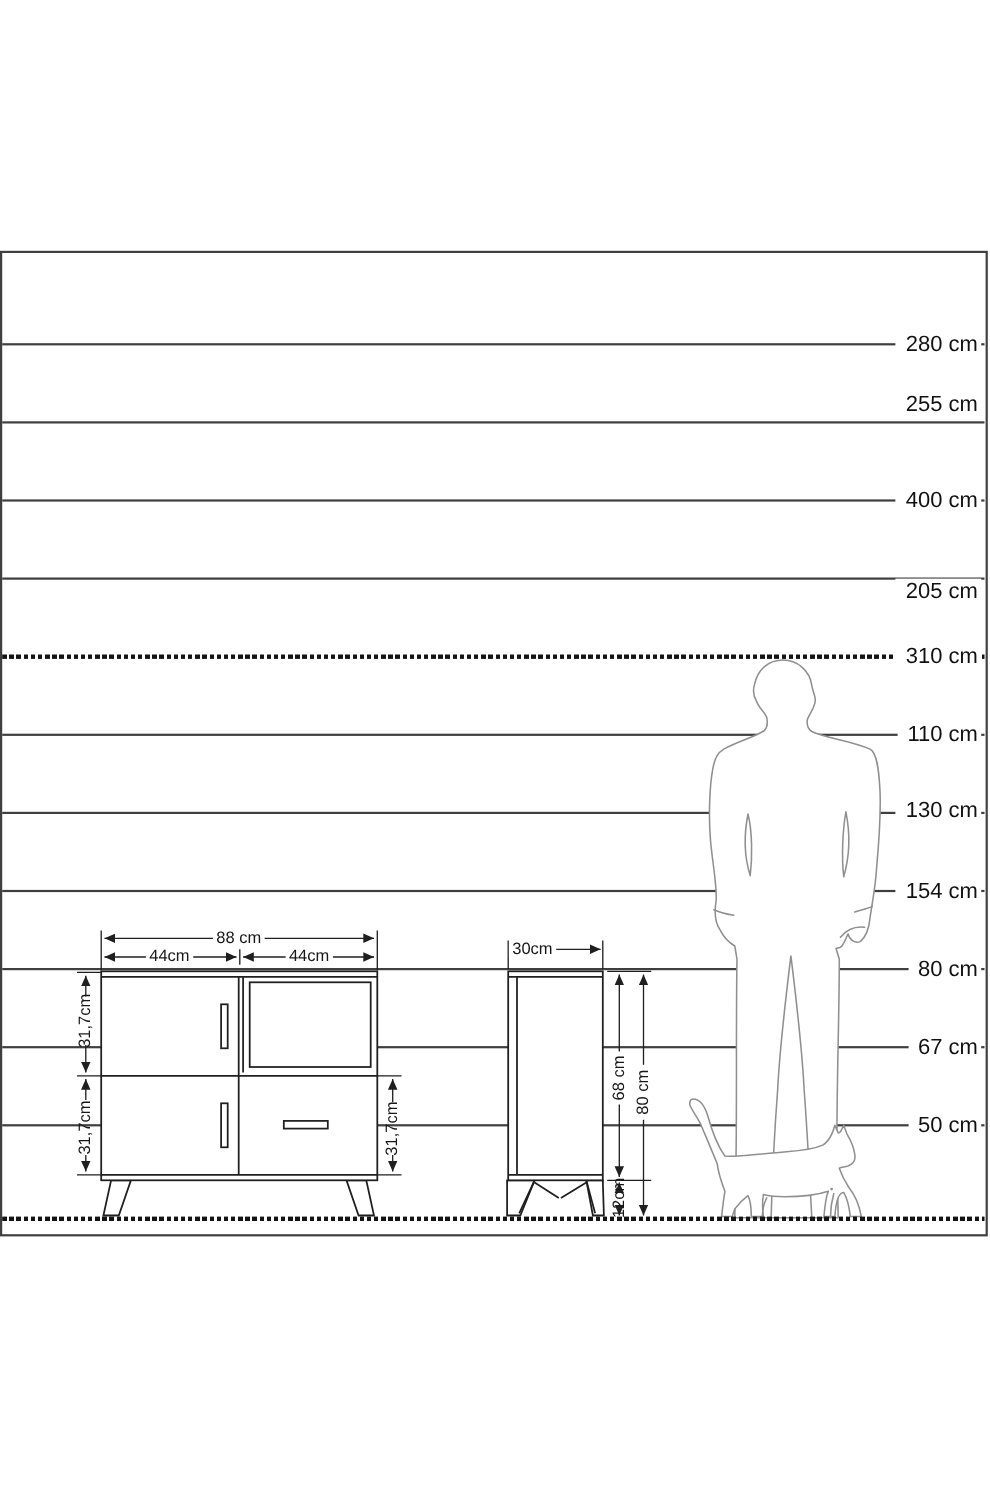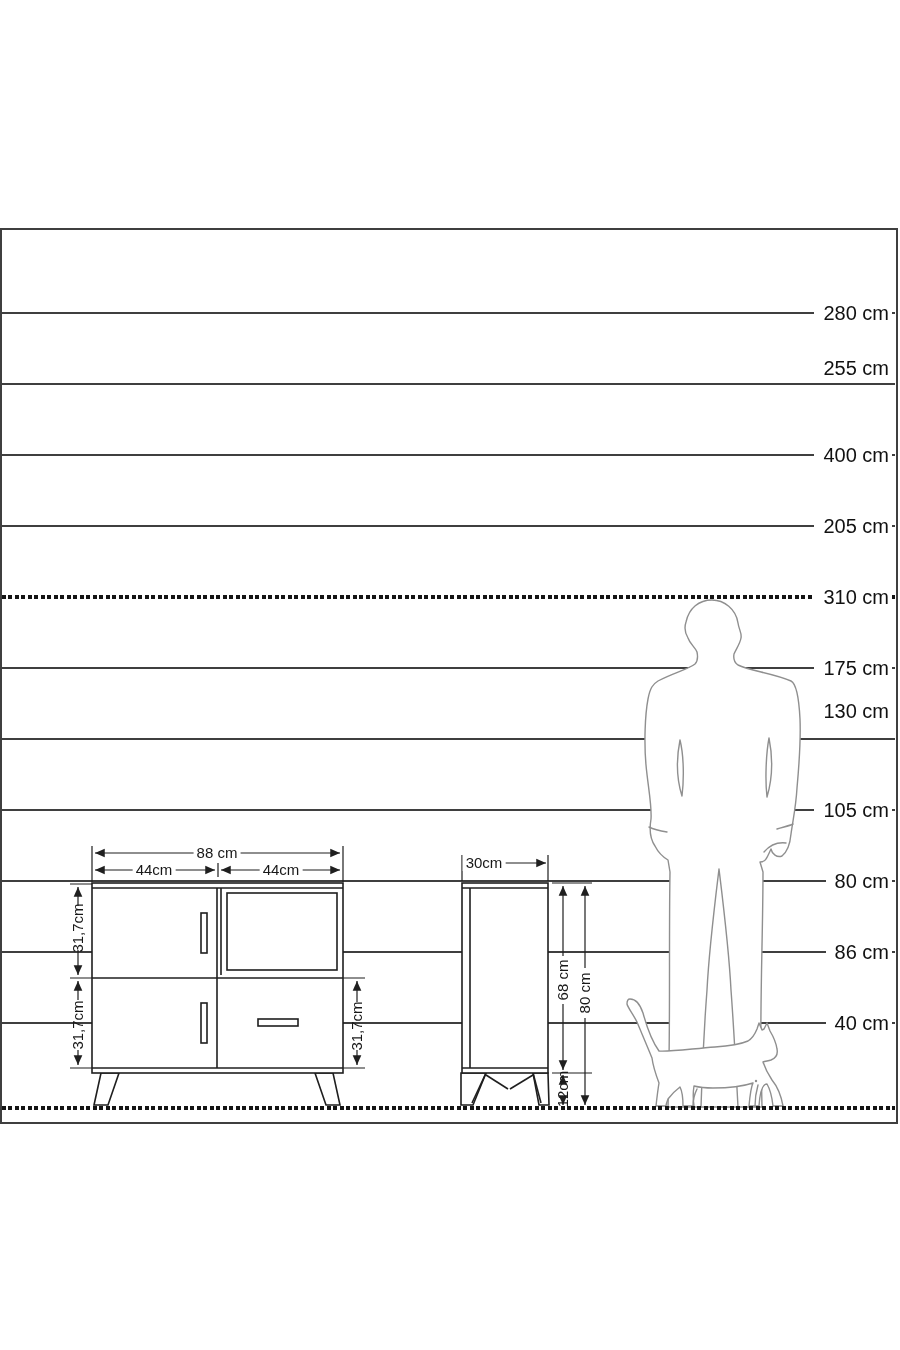--- a/index.html
+++ b/index.html
@@ -39,35 +39,35 @@
   <div class="frame"></div>
 
   <div id="scale-layer">
       <div class="scale-line" style="top: 312px;"></div>
       <div class="scale-label" style="top: 313px;">280 cm</div>
       <div class="scale-line" style="top: 383px;"></div>
       <div class="scale-label" style="top: 368px;">255 cm</div>
       <div class="scale-line" style="top: 454px;"></div>
       <div class="scale-label" style="top: 455px;">400 cm</div>
       <div class="scale-line" style="top: 525px;"></div>
-      <div class="scale-label" style="top: 526px;">205 cm</div>
+      <div class="scale-label" style="top: 538px;">205 cm</div>
       <div class="dashed-line" style="top: 595px;"></div>
       <div class="scale-label" style="top: 597px;">310 cm</div>
       <div class="scale-line" style="top: 667px;"></div>
-      <div class="scale-label" style="top: 668px;">175 cm</div>
+      <div class="scale-label" style="top: 668px;">110 cm</div>
       <div class="scale-line" style="top: 738px;"></div>
-      <div class="scale-label" style="top: 711px;">130 cm</div>
+      <div class="scale-label" style="top: 737px;">130 cm</div>
       <div class="scale-line" style="top: 809px;"></div>
-      <div class="scale-label" style="top: 810px;">105 cm</div>
+      <div class="scale-label" style="top: 810px;">154 cm</div>
       <div class="scale-line" style="top: 880px;"></div>
       <div class="scale-label" style="top: 881px;">80 cm</div>
       <div class="scale-line" style="top: 951px;"></div>
-      <div class="scale-label" style="top: 952px;">86 cm</div>
+      <div class="scale-label" style="top: 952px;">67 cm</div>
       <div class="scale-line" style="top: 1022px;"></div>
-      <div class="scale-label" style="top: 1023px;">40 cm</div>
+      <div class="scale-label" style="top: 1023px;">50 cm</div>
     </div>
 
   <div class="dashed-line" style="top:1106px;"></div>
 
   <svg class="svg-layer" viewBox="0 0 900 1350">
     <defs>
       <marker id="arr" viewBox="0 0 10 10" refX="9" refY="5" markerWidth="9" markerHeight="9" orient="auto-start-reverse">
         <path d="M0,1 L9,5 L0,9 z" fill="#1f1f1f"></path>
       </marker>
     </defs>

